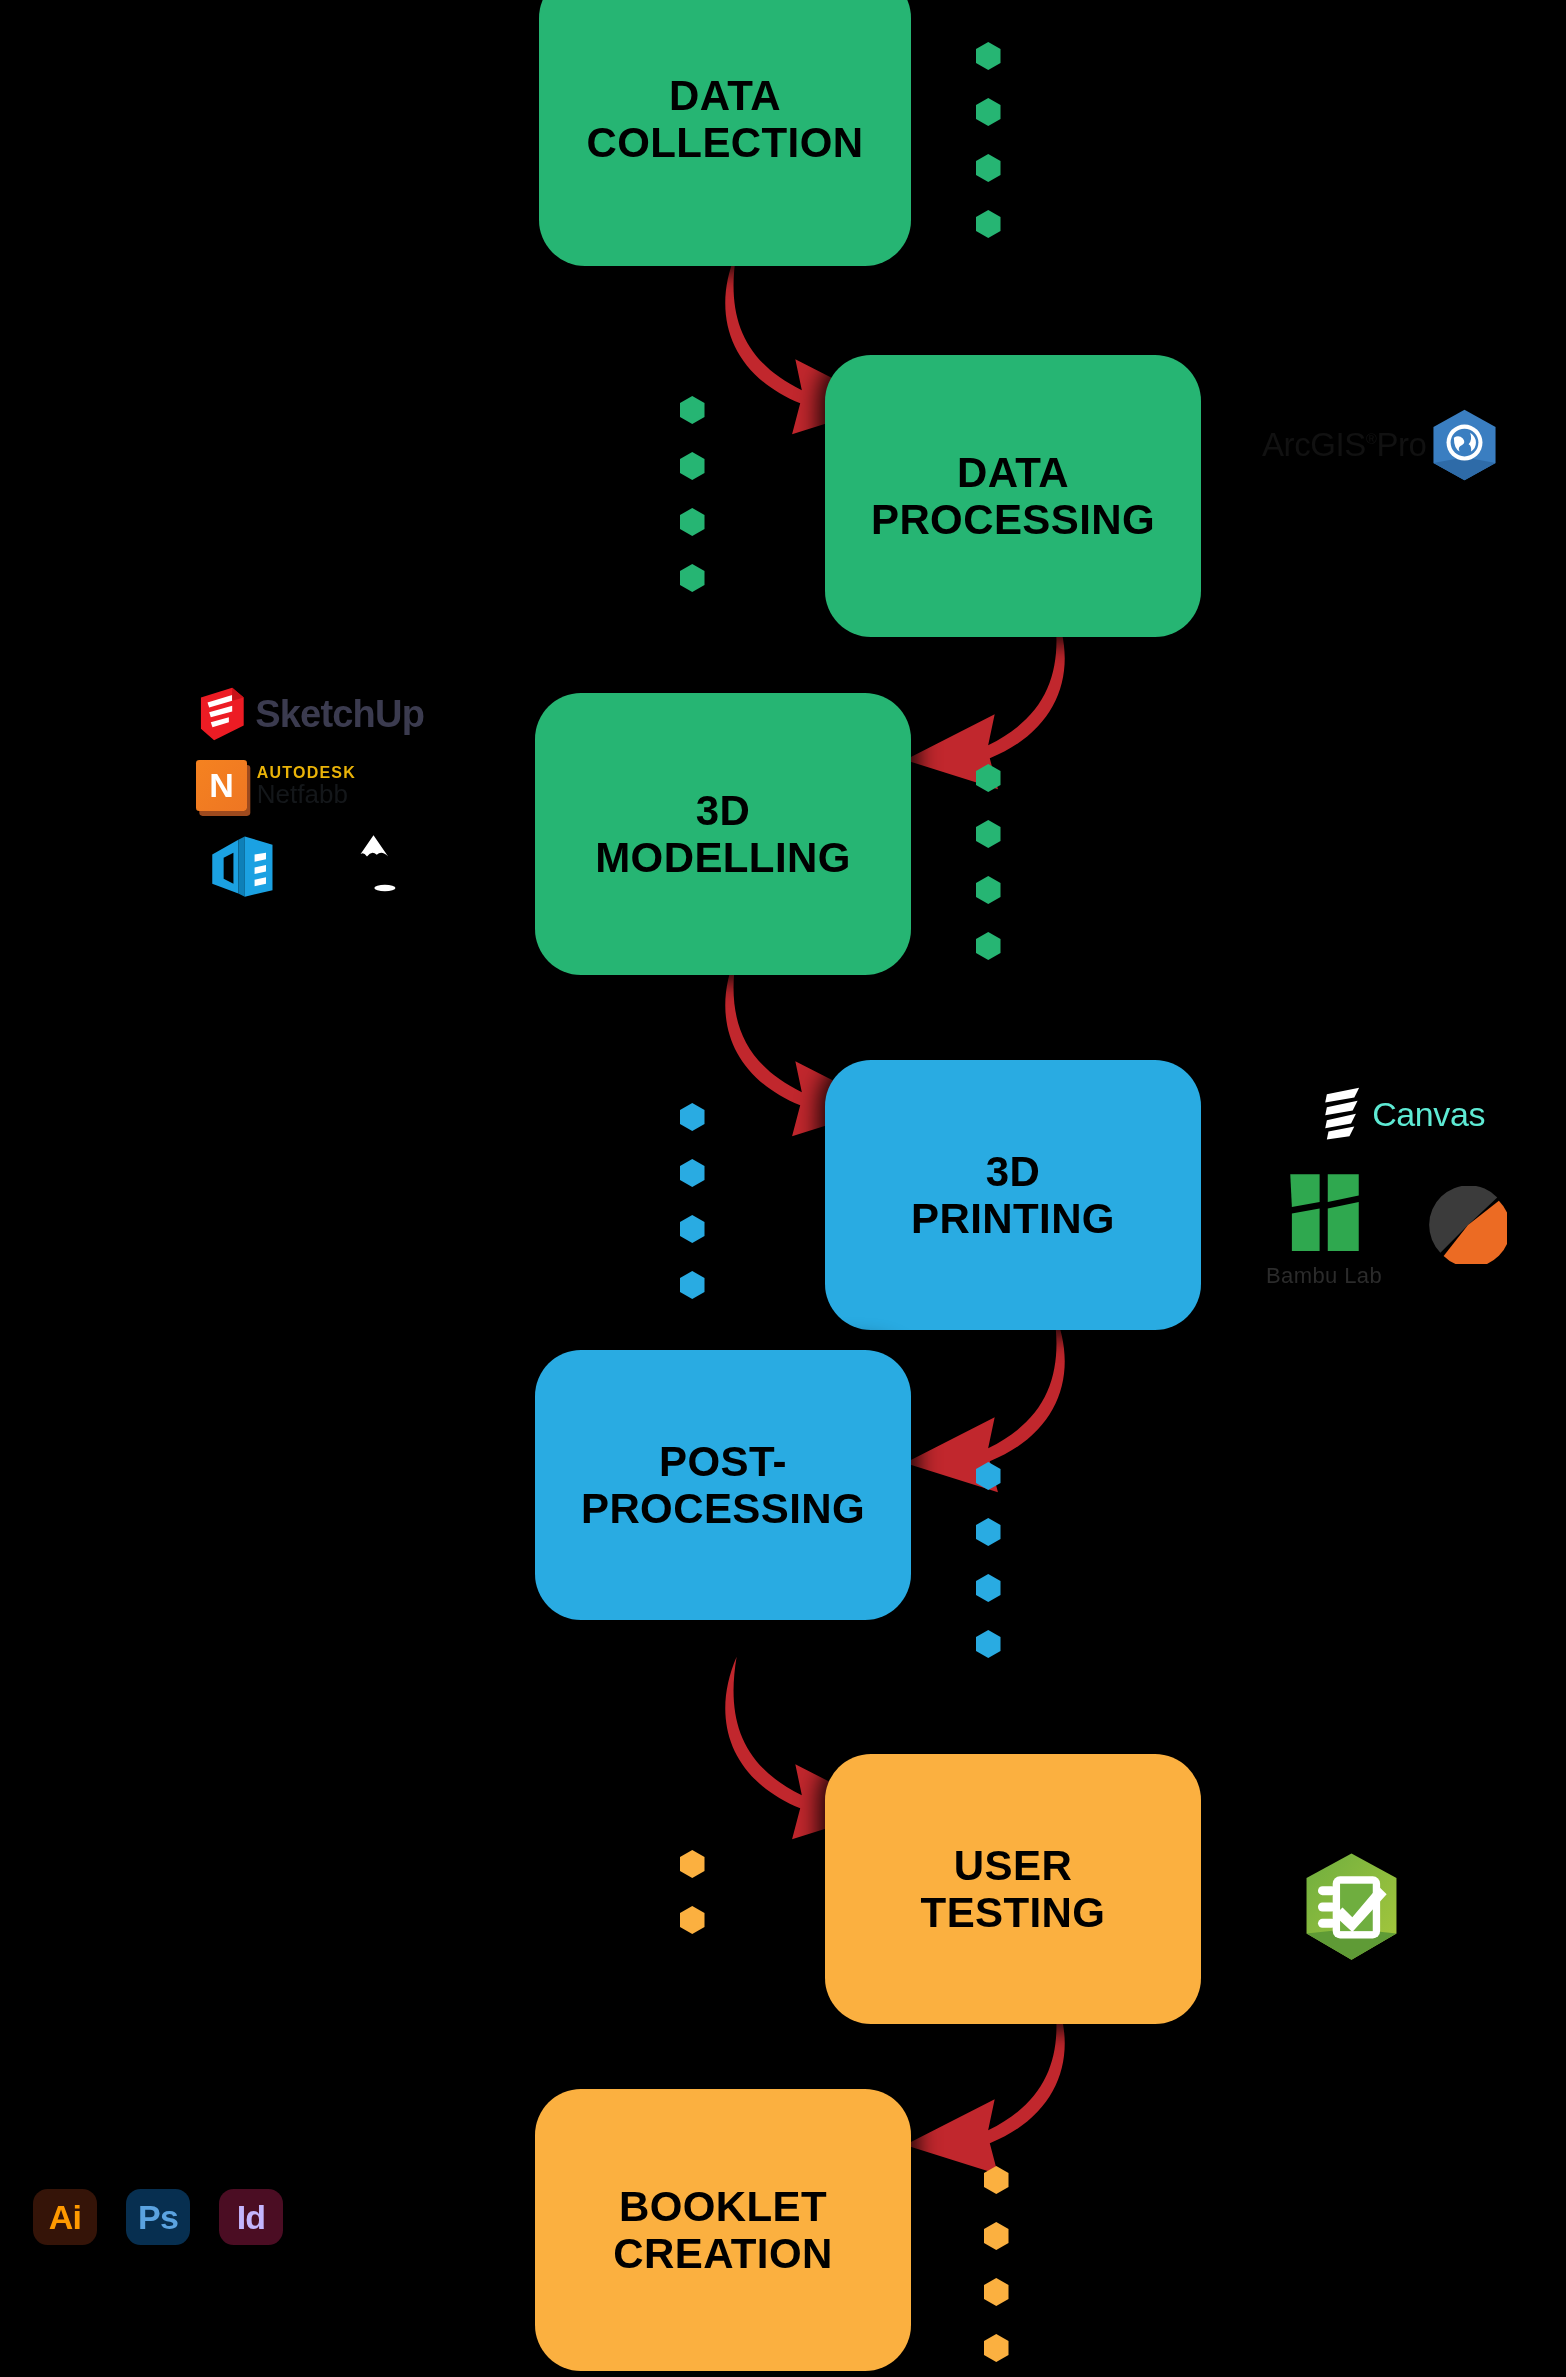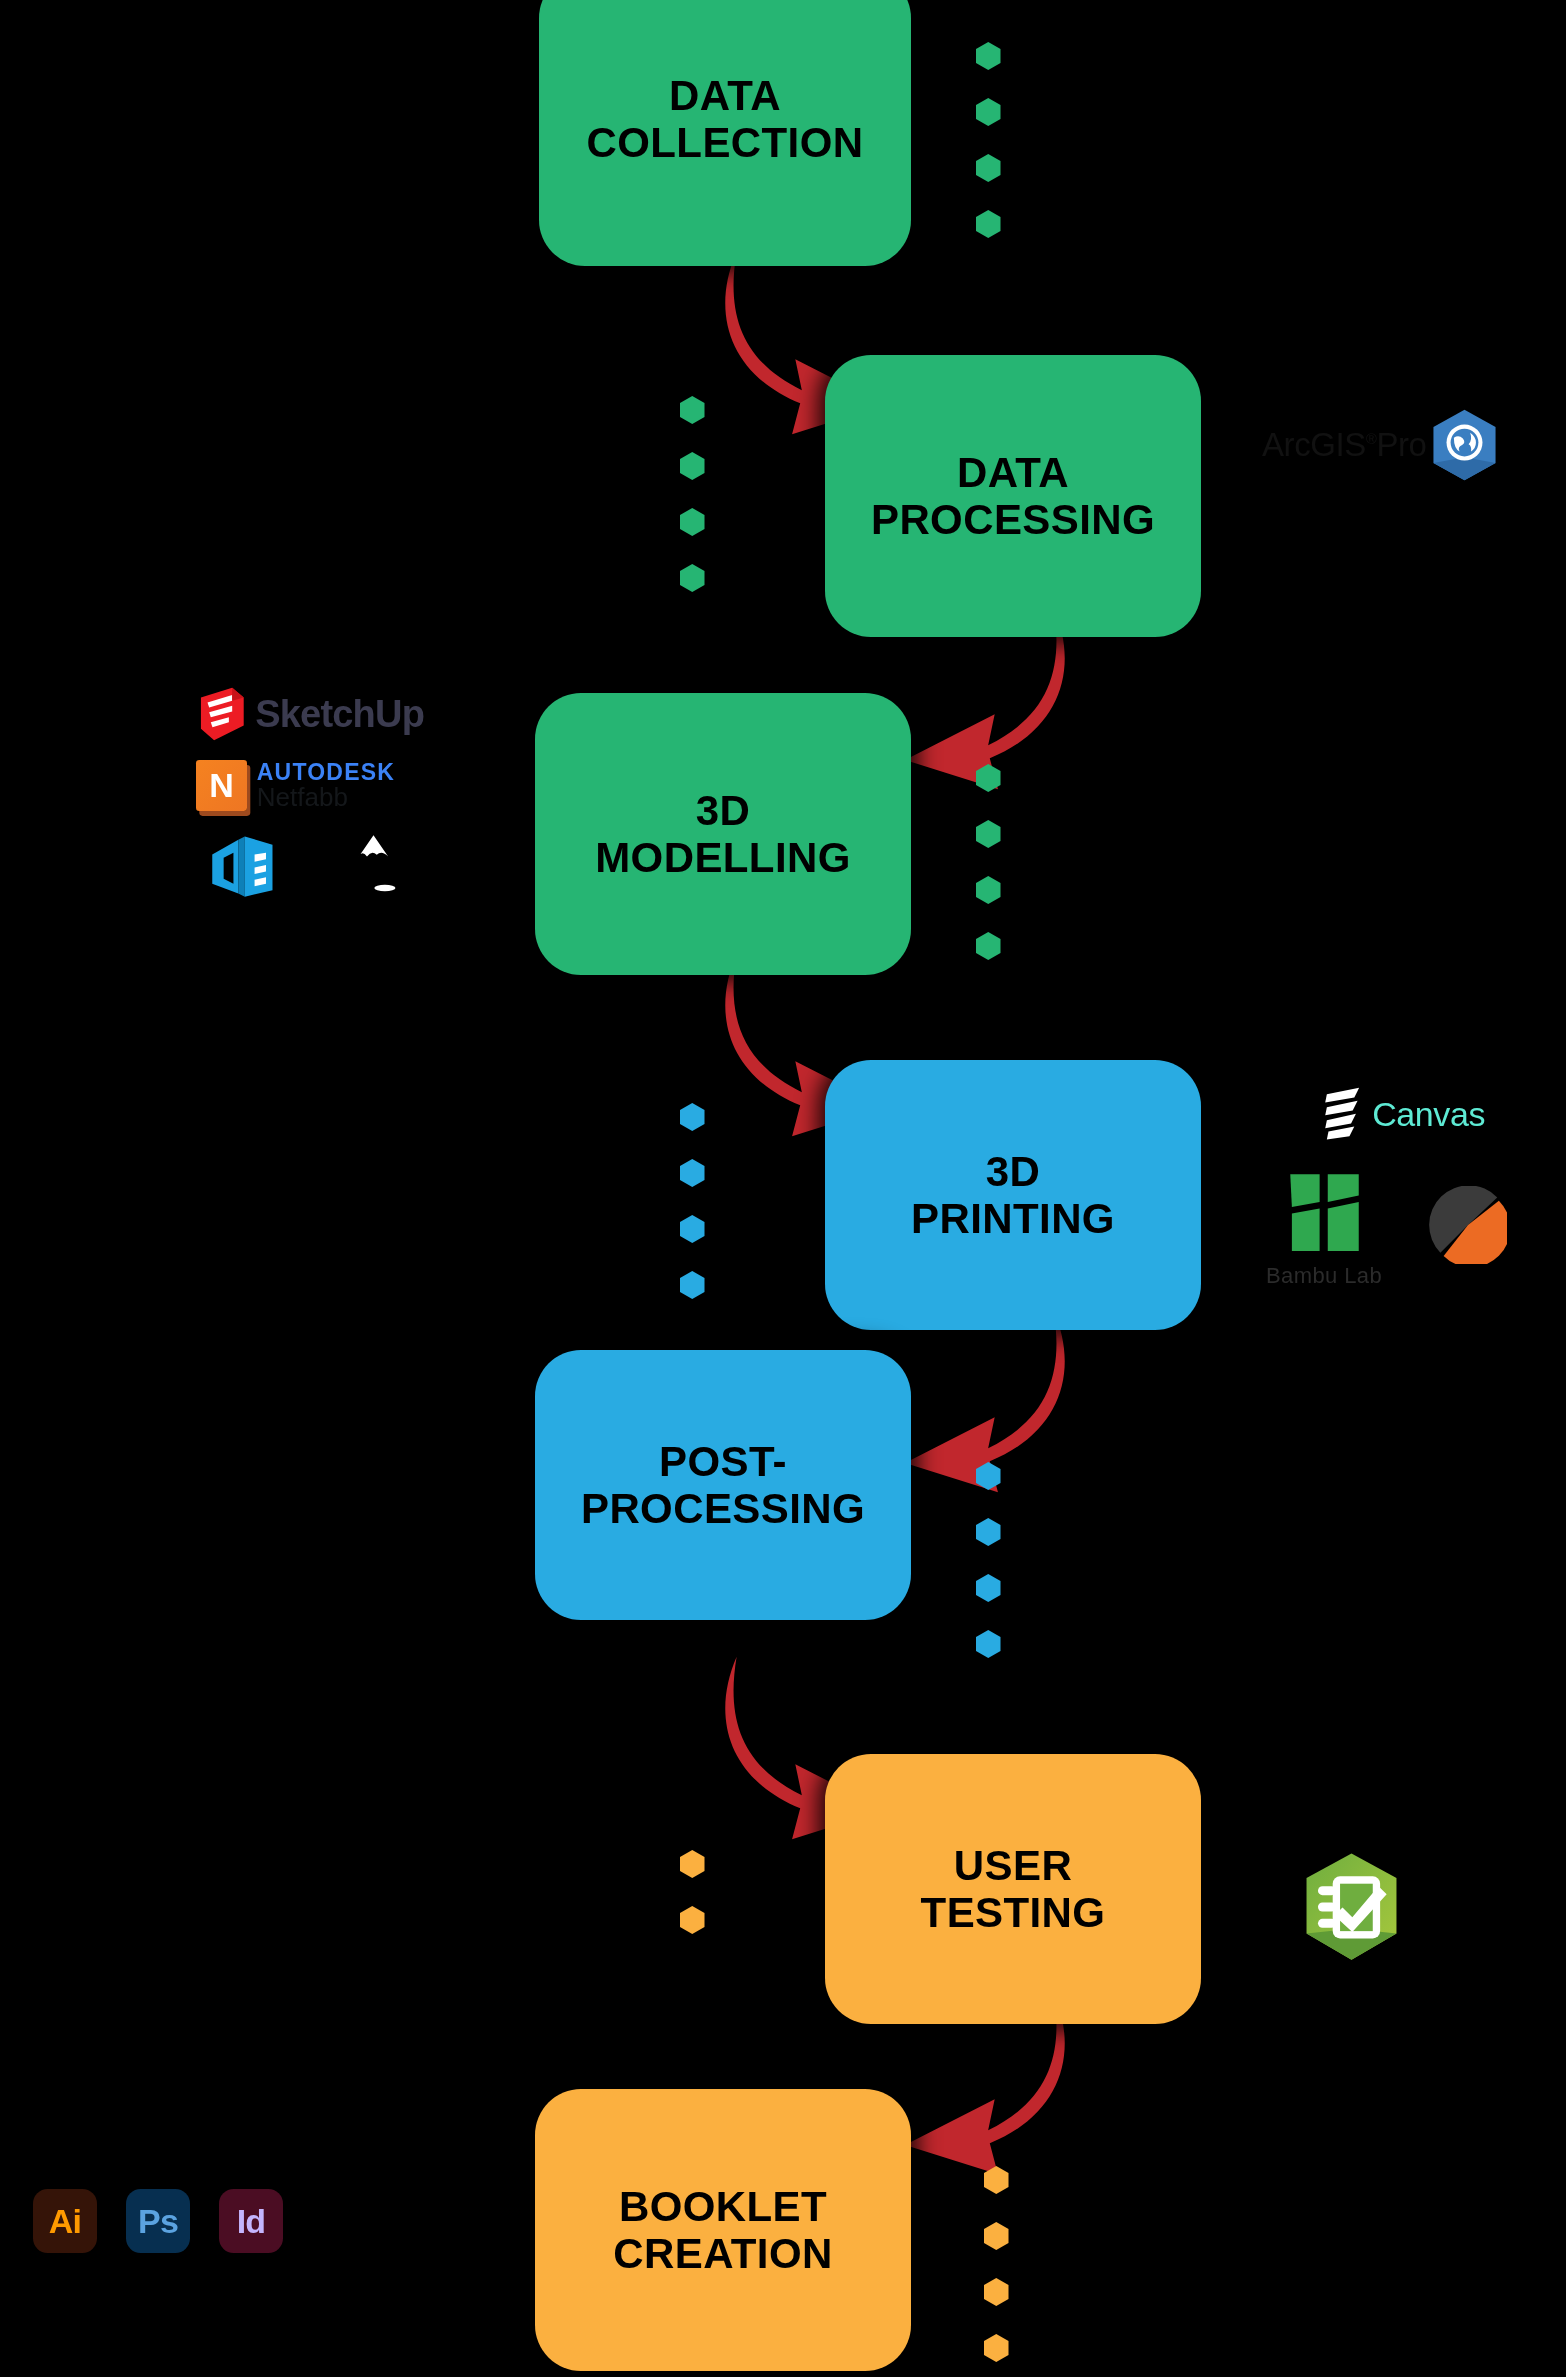--- a/index.html
+++ b/index.html
@@ -66,23 +66,23 @@
   .sketchup-text {
     font-size: 38px;
     font-weight: 700;
     color: #3b3b4f;
     letter-spacing: -0.8px;
     margin-left: 8.2px;
   }
   
   .netfabb-block { margin-left: 9.8px; line-height: 1.0; }
   .netfabb-top {
-    font-size: 23px;
+    font-size: 16px;
     font-weight: 700;
-    color: #3b82f6;
+    color: #eab308;
     letter-spacing: 1.2px;
     text-align: center;
   }
   .netfabb-bot {
     font-size: 26px;
     font-weight: 400;
     color: #14171a;
     letter-spacing: 0px;
   }
   .n-tile {
@@ -120,21 +120,21 @@
   }
   .bambu-text {
     font-size: 22px;
     font-weight: 400;
     color: #2b2b2b;
     letter-spacing: 0.4px;
   }
 
   
   .adobe-tile {
-    width: 64px; height: 64px;
+    width: 64px; height: 56px;
     border-radius: 14.7px;
     display:flex; align-items:center; justify-content:center;
     font-size: 34px; font-weight: 700;
     letter-spacing: -0.8px;
   }
 </style>
 </head>
 <body>
 
 <div id="stage">

